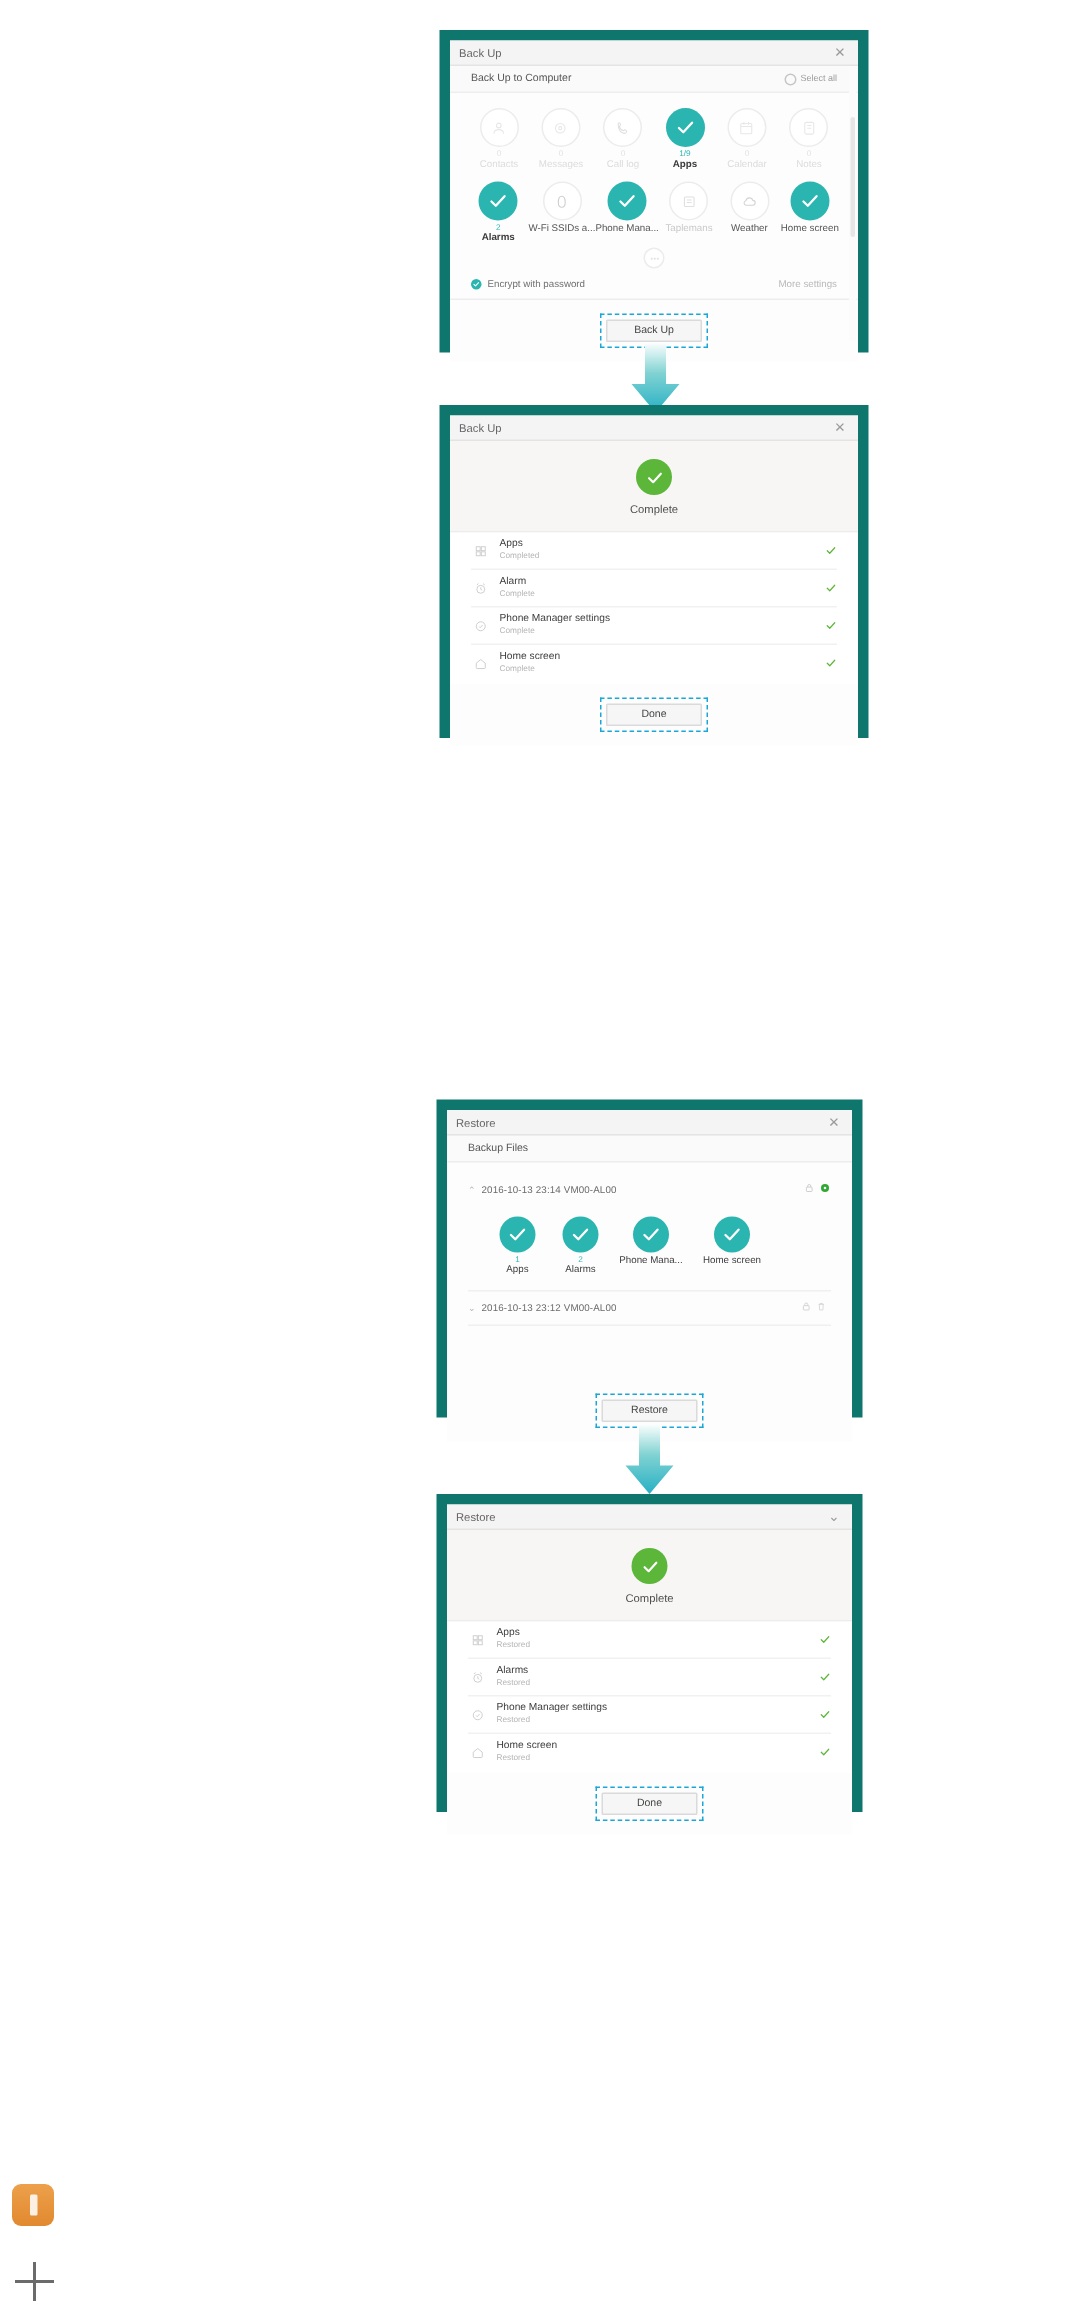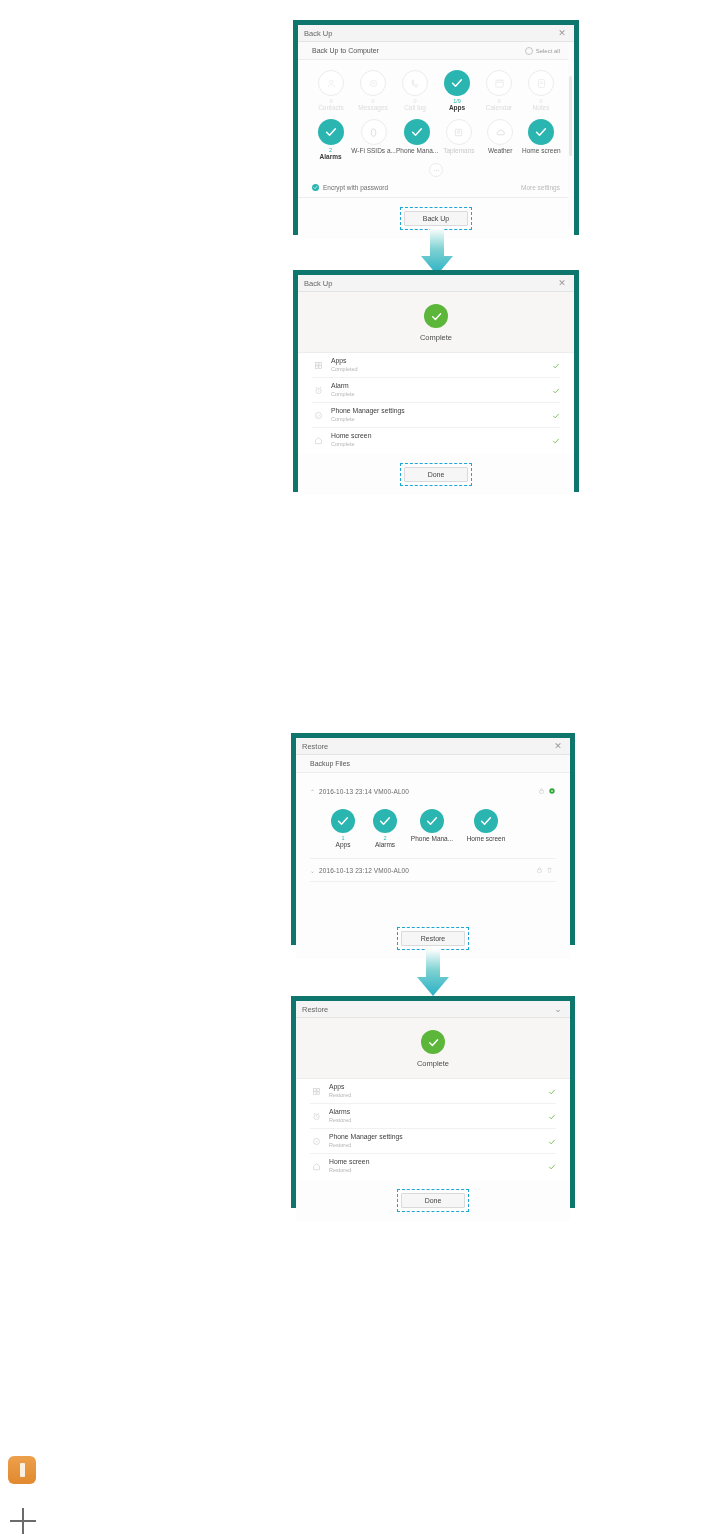--- a/index.html
+++ b/index.html
@@ -8,21 +8,21 @@
     background:#ffffff;
     font-family:"Liberation Sans", sans-serif;
     position:relative;
     overflow:hidden;
     color:#333;
     -webkit-font-smoothing:antialiased;
   }
   .dlg{
     position:absolute;
     background:#fdfdfd;
-    border:5px solid #0f766e;
+    border:7px solid #0f766e;
     box-sizing:border-box;
   }
   .titlebar{
     height:16px;
     background:#f4f4f4;
     border-bottom:1px solid #e4e4e4;
     display:flex;
     align-items:center;
     padding:0 6px;
     font-size:7.5px;

